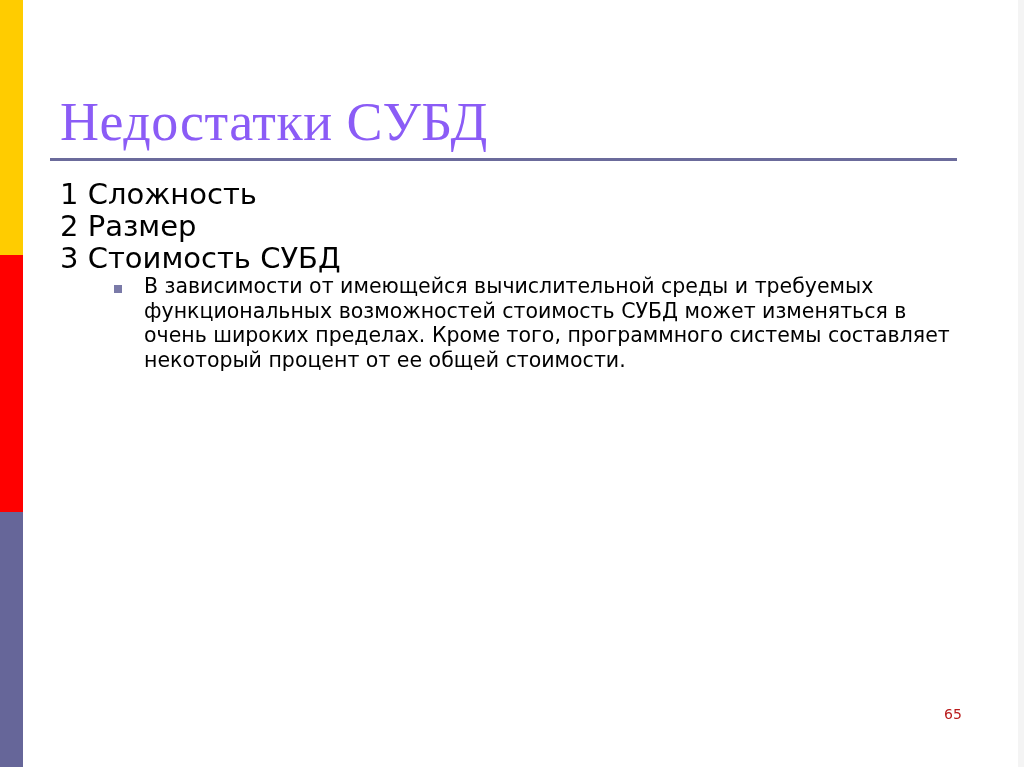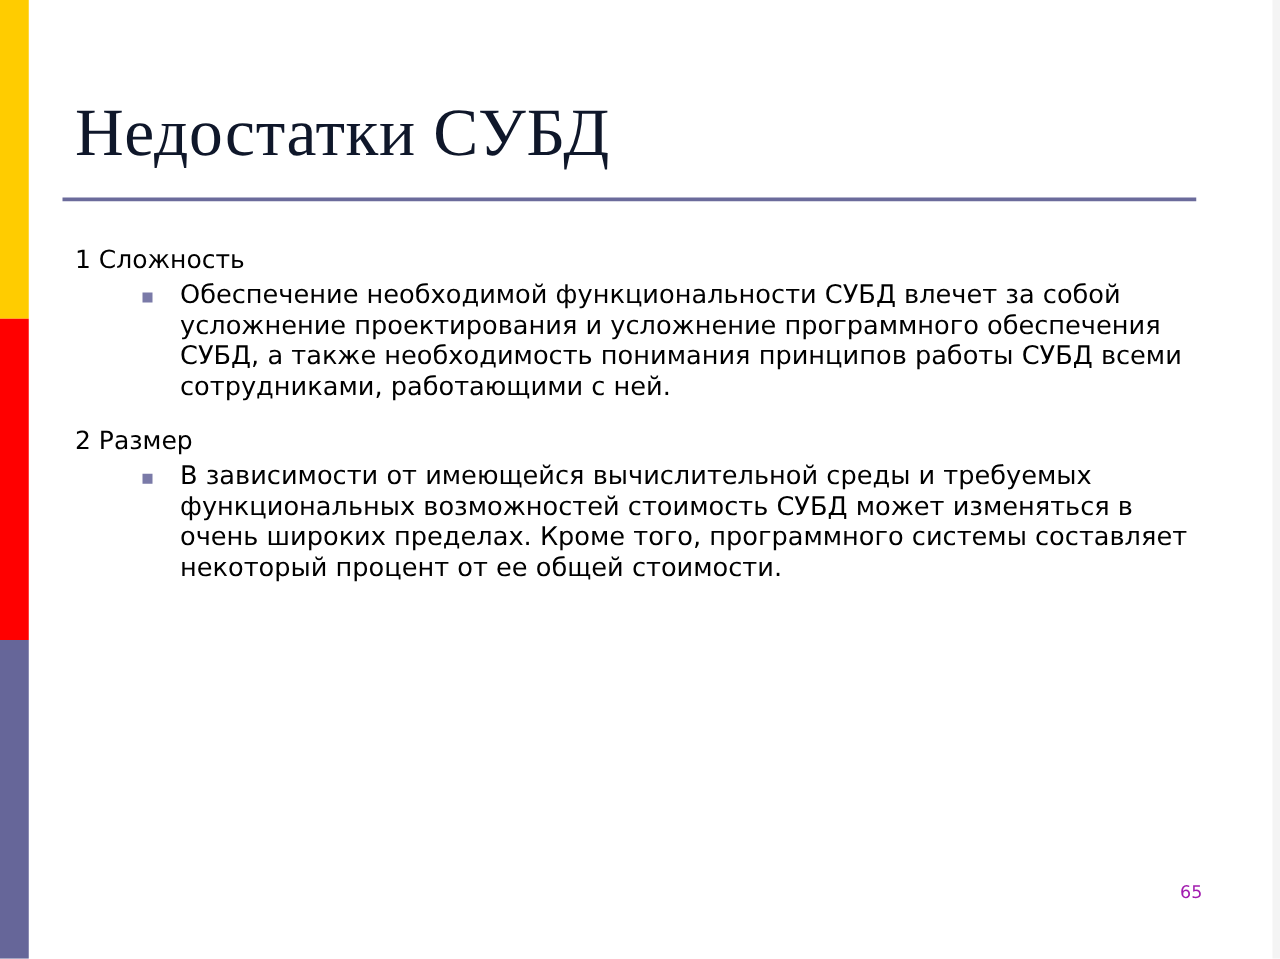--- a/index.html
+++ b/index.html
@@ -7,58 +7,55 @@
     width: 1024px; height: 767px; overflow: hidden;
     background: #ffffff; position: relative;
     font-family: "DejaVu Sans", sans-serif;
   }
   .stripe { position: absolute; left: 0; width: 23px; }
   .stripe.s1 { top: 0; height: 255px; background: #ffcc00; }
   .stripe.s2 { top: 255px; height: 257px; background: #ff0000; }
   .stripe.s3 { top: 512px; height: 255px; background: #666699; }
   .right-edge { position: absolute; right: 0; top: 0; width: 6px; height: 767px; background: #f4f4f4; }
   .title {
-    position: absolute; left: 60px; top: 75px;
+    position: absolute; left: 60px; top: 91px;
     font-family: "Liberation Serif", serif;
-    font-size: 54px; color: #0f172a; letter-spacing: 0.5px;
+    font-size: 54px; color: #8b5cf6; letter-spacing: 0.5px;
     margin: 0; font-weight: normal;
   }
   .rule { position: absolute; left: 50px; top: 158px; width: 907px; height: 3px; background: #6b6b9b; }
   .content { position: absolute; left: 60px; top: 176px; width: 900px; }
-  .section-heading { font-size: 20px; color: #000; line-height: 28px; margin: 17px 0 2px 0; }
+  .section-heading { font-size: 29px; color: #000; line-height: 28px; margin: 4px 0 2px 0; }
   .bullet { position: relative; padding-left: 84px; margin-bottom: 4px; }
   .bullet-mark {
     position: absolute; left: 54px; top: 11px; width: 8px; height: 8px; background: #7a7aa8;
   }
   .bullet-text { font-size: 20.5px; line-height: 24.5px; color: #000; margin: 0; }
-  .page-number { position: absolute; left: 944px; top: 706px; font-size: 14px; color: #a21caf; }
+  .page-number { position: absolute; left: 944px; top: 706px; font-size: 14px; color: #b91c1c; }
 </style>
 </head>
 <body>
 
 <div class="stripe s1"></div>
 <div class="stripe s2"></div>
 <div class="stripe s3"></div>
 <div class="right-edge"></div>
 
 <h1 class="title">Недостатки СУБД</h1>
 <div class="rule"></div>
 
 <div class="content">
   <div>
     <p class="section-heading">1 Сложность</p>
-    <div class="bullet">
-      <span class="bullet-mark"></span>
-      <p class="bullet-text">Обеспечение необходимой функциональности СУБД влечет за собой усложнение проектирования и усложнение программного обеспечения СУБД, а также необходимость понимания принципов работы СУБД всеми сотрудниками, работающими с ней.</p>
-    </div>
   </div>
   <div>
     <p class="section-heading">2 Размер</p>
   </div>
   <div>
+    <p class="section-heading">3 Стоимость СУБД</p>
     <div class="bullet">
       <span class="bullet-mark"></span>
       <p class="bullet-text">В зависимости от имеющейся вычислительной среды и требуемых функциональных возможностей стоимость СУБД может изменяться в очень широких пределах. Кроме того, программного системы составляет некоторый процент от ее общей стоимости.</p>
     </div>
   </div>
 </div>
 
 <div class="page-number">65</div>
 
 </body></html>

